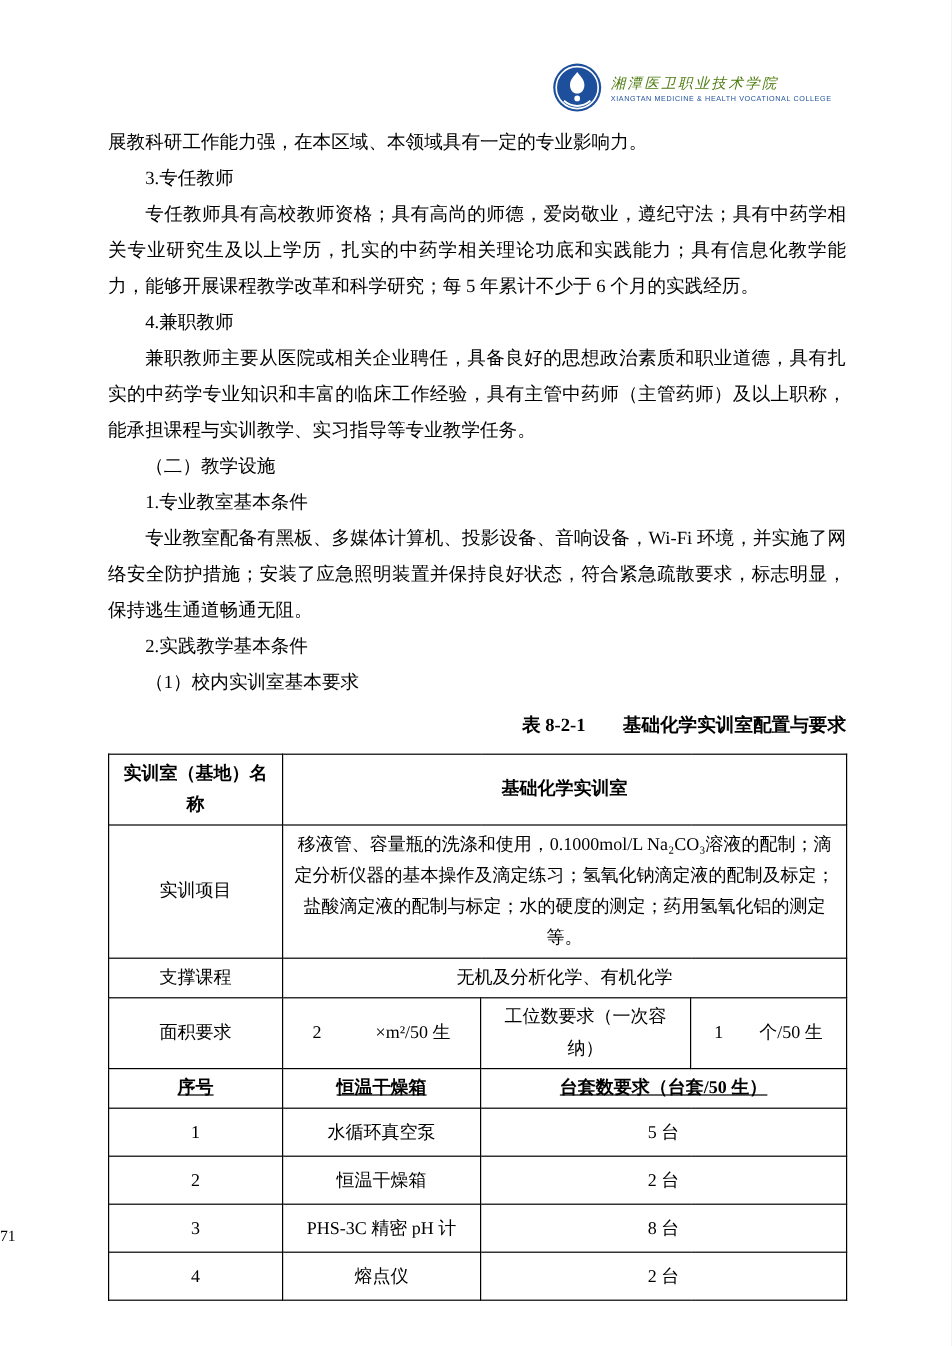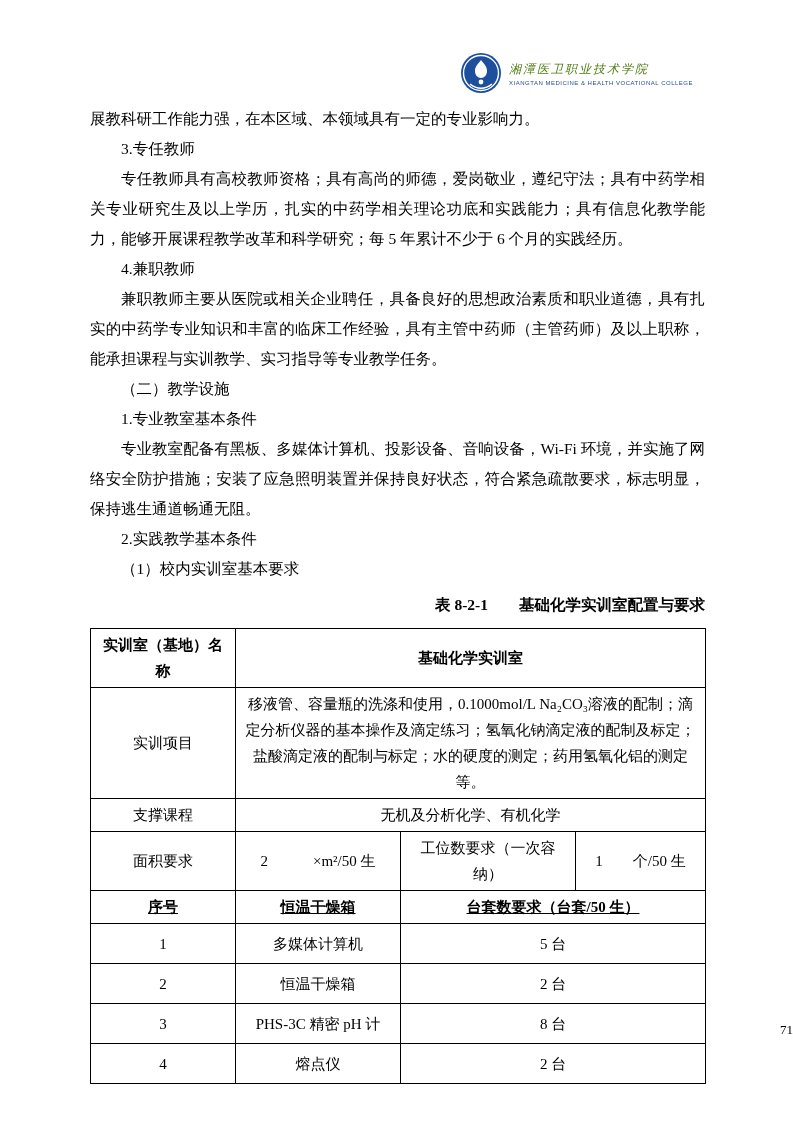--- a/index.html
+++ b/index.html
@@ -46,21 +46,21 @@
   }
   td.b{font-weight:bold;}
   td.left{text-align:justify;text-justify:inter-ideograph;padding:6px 10px;}
   tr.r1 td{height:28px;}
   tr.r2 td{height:94px;}
   tr.r3 td,tr.r4 td{height:30px;}
   tr.rh td{height:32px;text-decoration:underline;}
   tr.req td{height:40px;}
   
   .page-number{
-    position:absolute;left:0;right:0;top:1022px;text-align:right;
+    position:absolute;left:0;right:0;top:1022px;text-align:left;
     font-size:13px;
   }
 </style>
 </head>
 <body>
 
 <div class="page">
 
   <div class="logo-row">
     <span class="logo-emblem">
@@ -124,21 +124,21 @@
           <td>工位数要求（一次容纳）</td>
           <td>1　　个/50 生</td>
         </tr>
         <tr class="rh">
           <td class="b">序号</td>
           <td class="b">恒温干燥箱</td>
           <td class="b" colspan="2">台套数要求（台套/50 生）</td>
         </tr>
         <tr class="req">
           <td>1</td>
-          <td>多媒体计算机</td>
+          <td>水循环真空泵</td>
           <td colspan="2">5 台</td>
         </tr>
         <tr class="req">
           <td>2</td>
           <td>恒温干燥箱</td>
           <td colspan="2">2 台</td>
         </tr>
         <tr class="req">
           <td>3</td>
           <td>PHS-3C 精密 pH 计</td>

